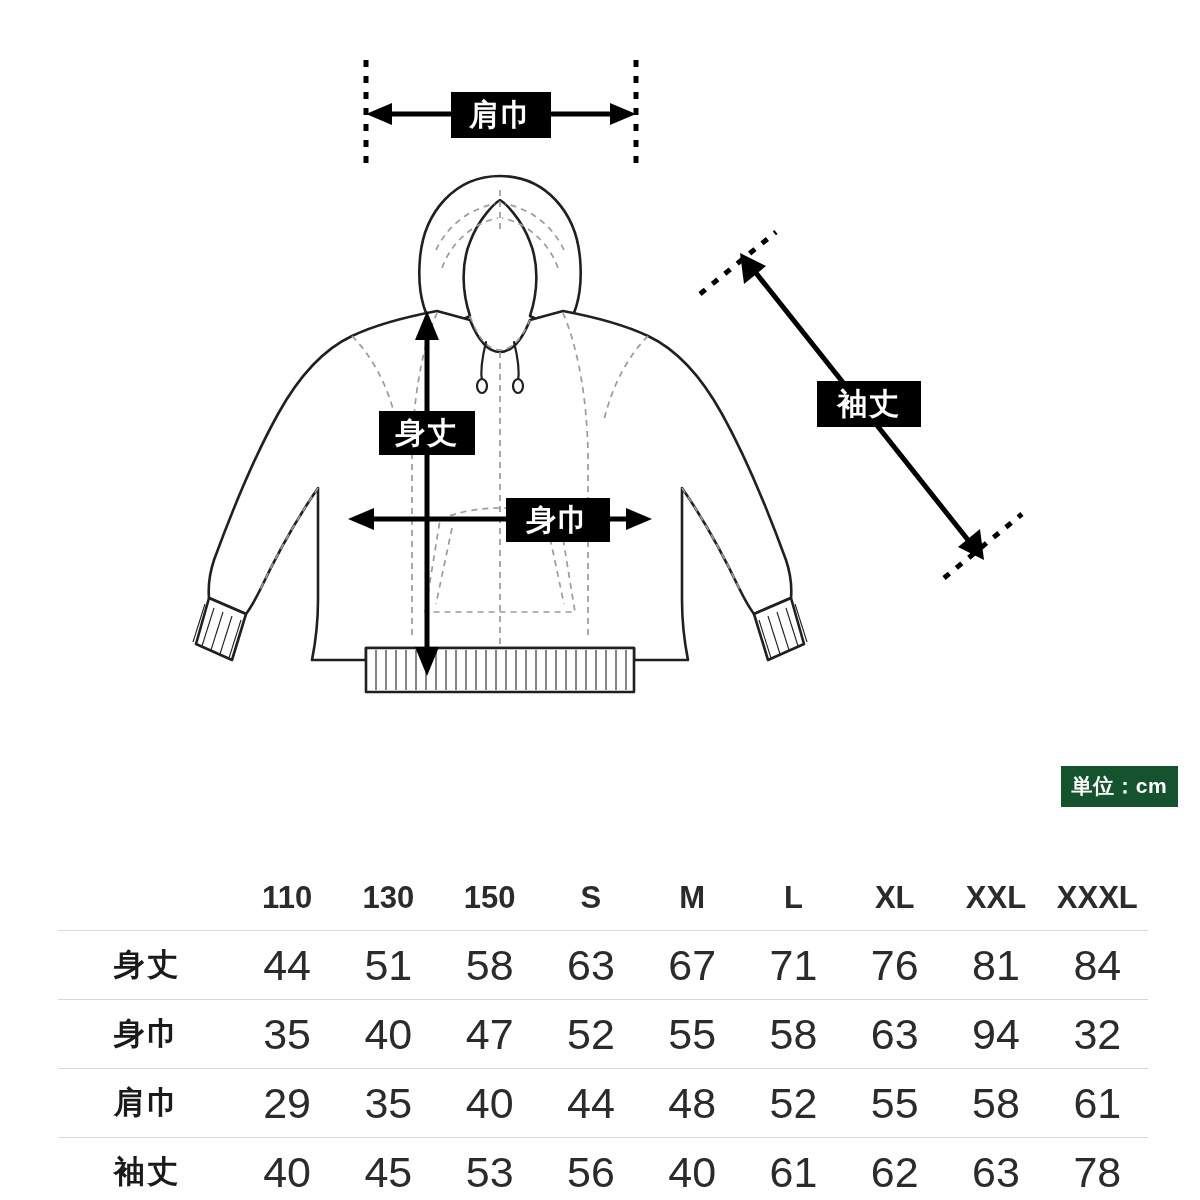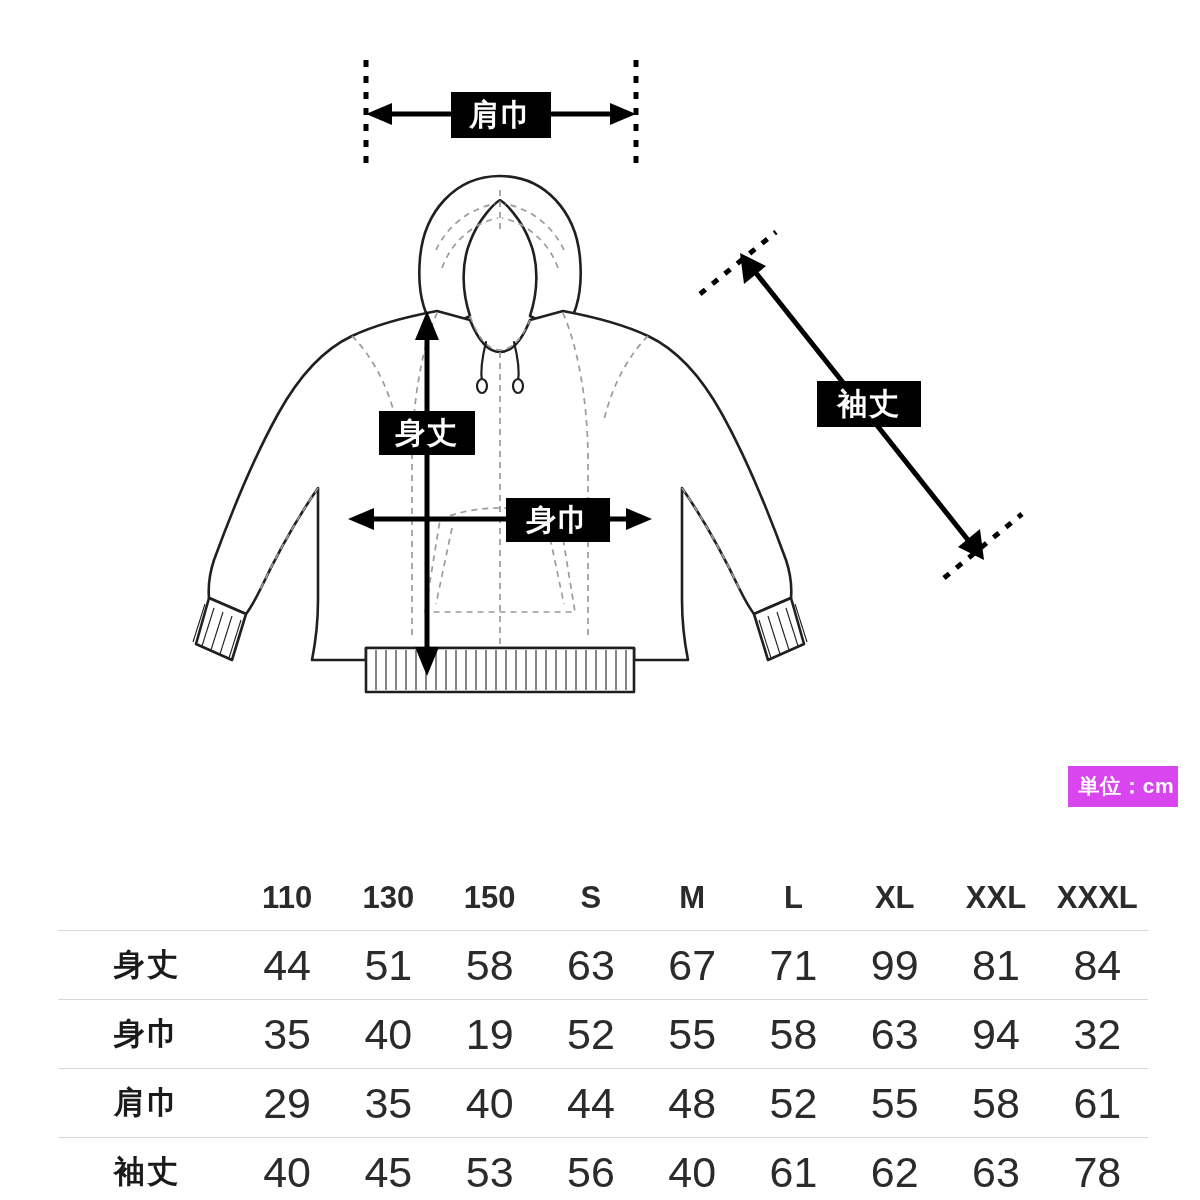--- a/index.html
+++ b/index.html
@@ -66,25 +66,25 @@
     width: 104px;
     height: 46px;
     font-size: 30px;
   }
 
   
   #unit-badge {
     position: absolute;
     right: 22px;
     top: 766px;
-    background: #d946ef;
+    background: #14532d;
     color: #ffffff;
     font-size: 21px;
     font-weight: 700;
-    padding: 6px 4px 7px 11px;
+    padding: 6px 11px 7px 11px;
     letter-spacing: 0.02em;
     white-space: nowrap;
   }
 
   
   #size-table {
     position: absolute;
     left: 58px;
     top: 866px;
     width: 1090px;
@@ -330,29 +330,29 @@
   </thead>
   <tbody>
     <tr>
       <th class="row-head">身丈</th>
       <td>44</td>
       <td>51</td>
       <td>58</td>
       <td>63</td>
       <td>67</td>
       <td>71</td>
-      <td>99</td>
+      <td>76</td>
       <td>81</td>
       <td>84</td>
     </tr>
     <tr>
       <th class="row-head">身巾</th>
       <td>35</td>
       <td>40</td>
-      <td>19</td>
+      <td>47</td>
       <td>52</td>
       <td>55</td>
       <td>58</td>
       <td>63</td>
       <td>94</td>
       <td>32</td>
     </tr>
     <tr>
       <th class="row-head">肩巾</th>
       <td>29</td>

